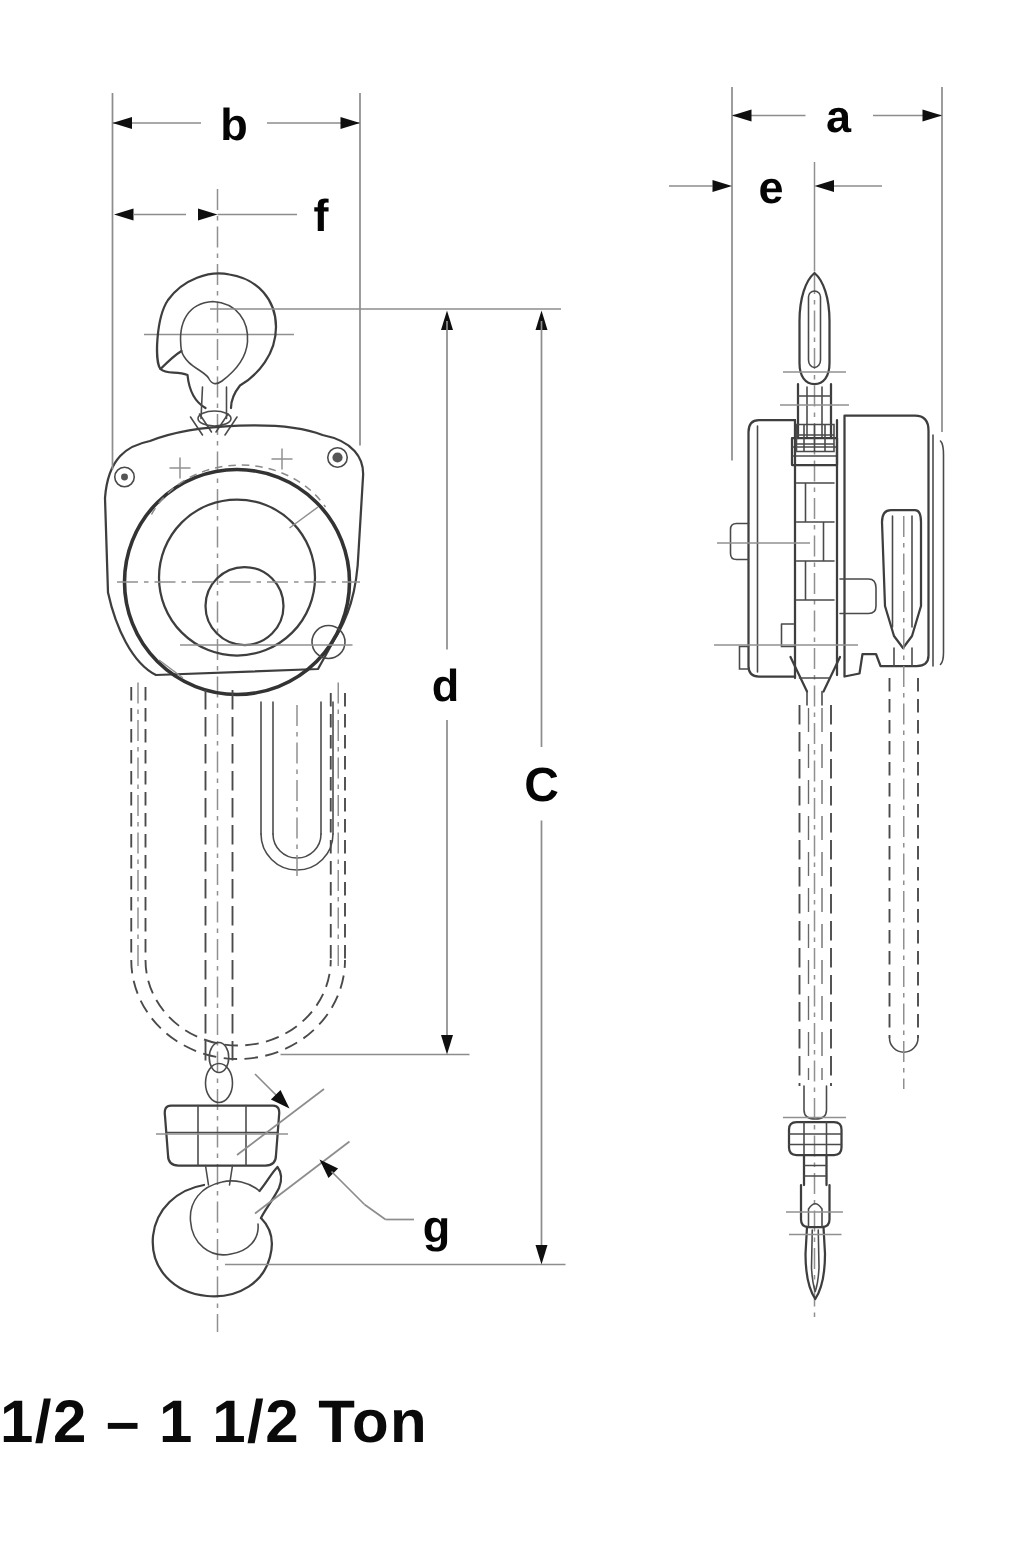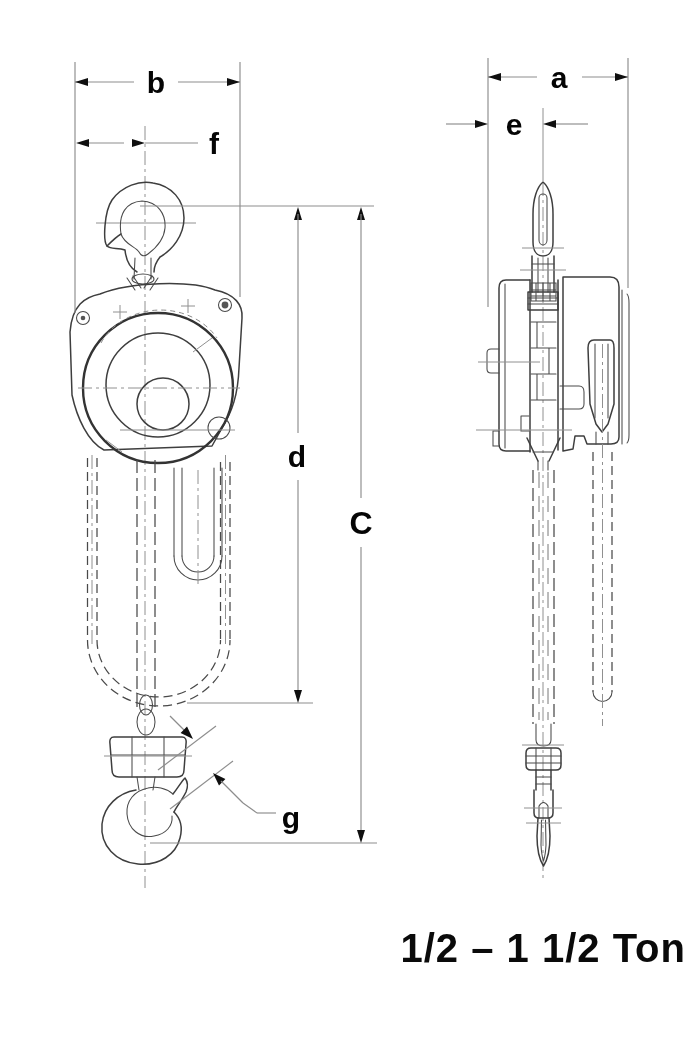--- a/index.html
+++ b/index.html
@@ -20,21 +20,21 @@
   .chain-long{stroke:#4a4a4a;fill:none;stroke-width:1.25;stroke-dasharray:13 5;}
   .chain-fine{stroke:#6a6a6a;fill:none;stroke-width:0.9;stroke-dasharray:16 8;}
   .dashed-detail{stroke:#8a8a8a;fill:none;stroke-width:1;stroke-dasharray:5 4;}
   .dim{stroke:#8d8d8d;fill:none;stroke-width:1.15;}
   .arr{fill:#0f0f0f;stroke:none;}
   .dim-label{font-family:"Liberation Sans",sans-serif;font-weight:bold;font-size:30px;fill:#050505;}
   .dim-label-cap{font-size:32px;}
   .caption{
     width:100%;
     margin-top:26px;
-    text-align:right;
+    text-align:left;
     font-weight:bold;
     font-size:40px;
     color:#0a0a0a;
     letter-spacing:1px;
   }
 </style>
 </head>
 <body>
 
 <div class="page">

